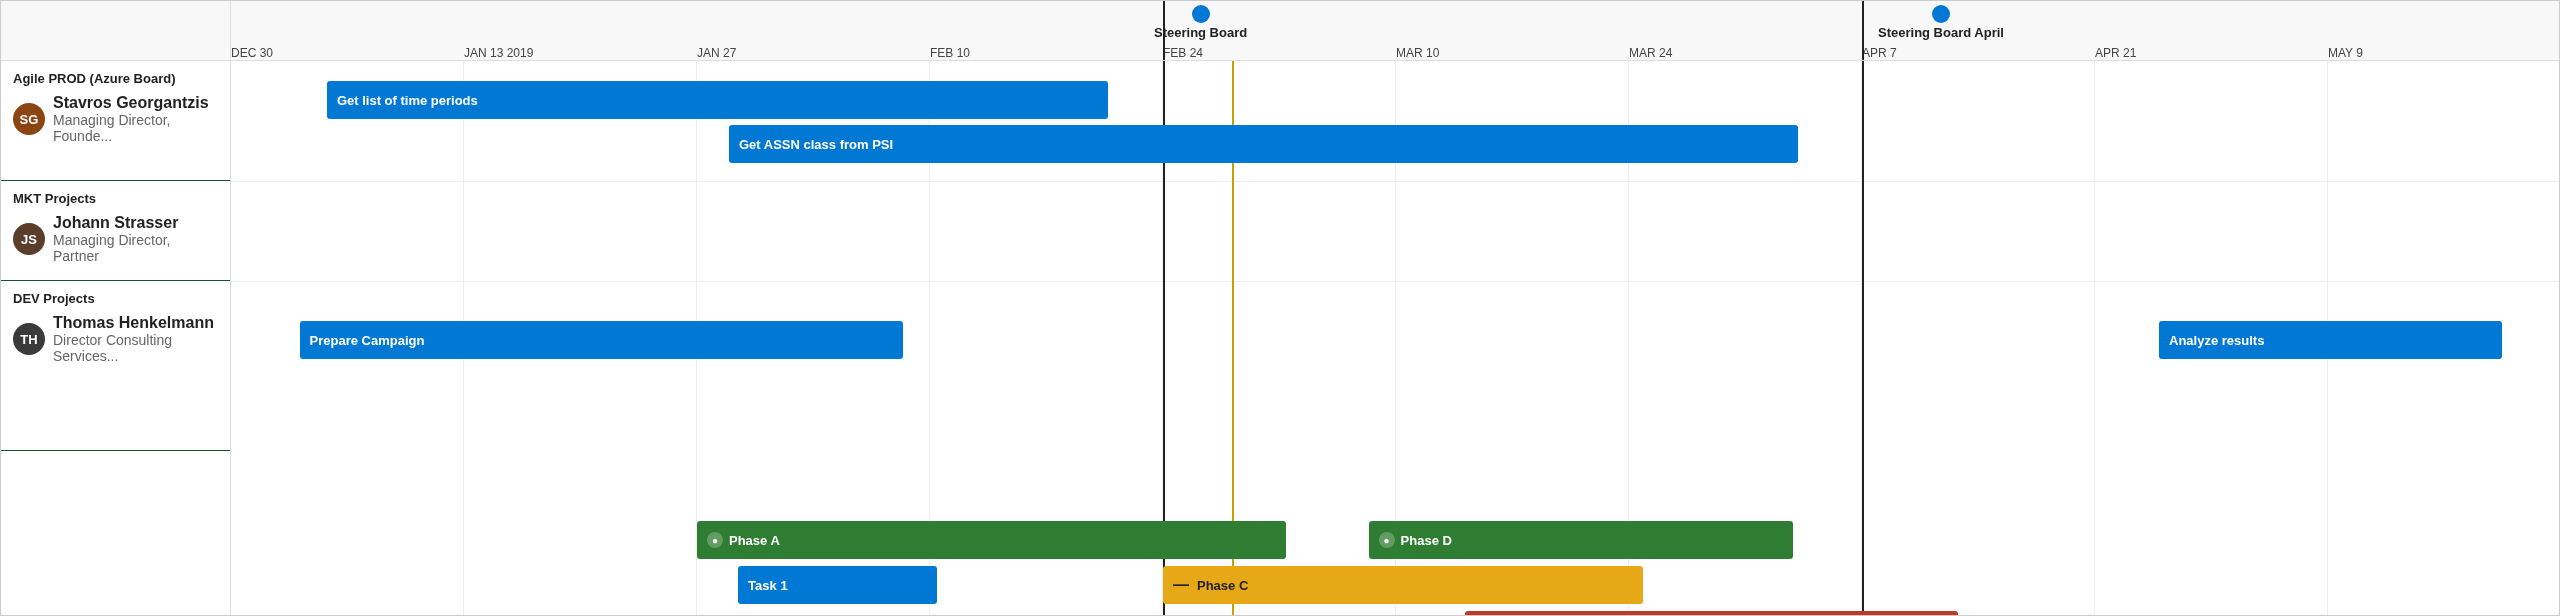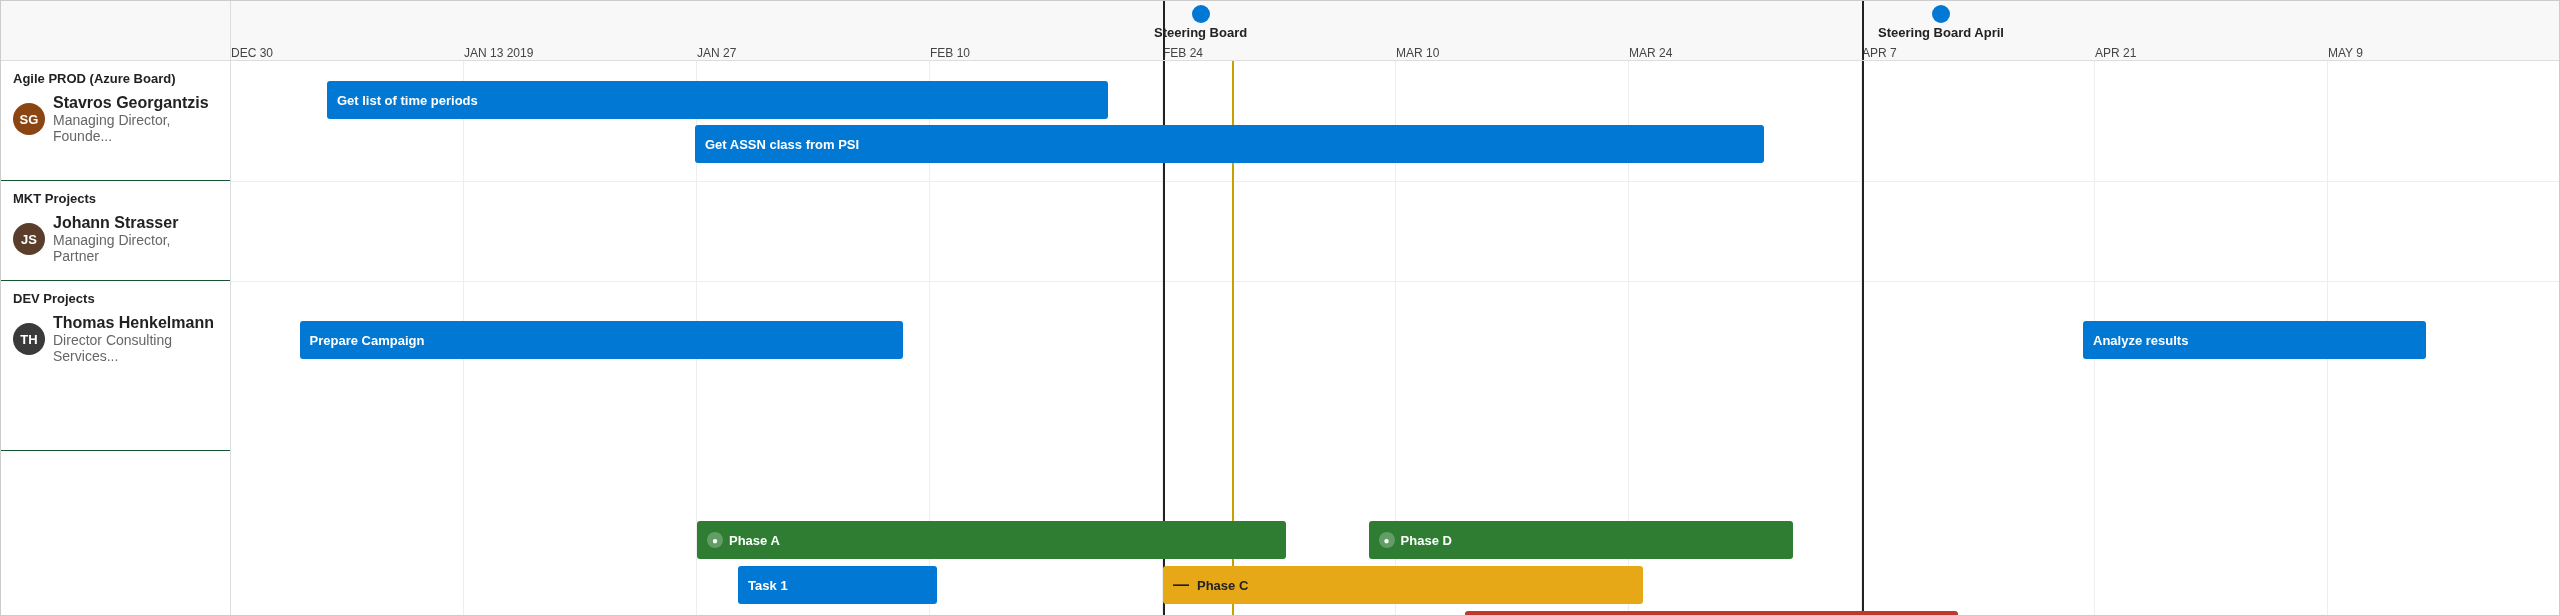--- a/index.html
+++ b/index.html
@@ -284,27 +284,27 @@
         <div class="gantt-col-bg" style="left: 1864px; width: 233px;"></div>
         <div class="gantt-col-bg" style="left: 2097px; width: 233px;"></div>
         <div style="position: absolute; left: 0px; right: 0px; top: 120px; height: 1px; background: rgb(238, 238, 238); z-index: 4;"></div>
         <div style="position: absolute; left: 0px; right: 0px; top: 220px; height: 1px; background: rgb(238, 238, 238); z-index: 4;"></div>
         <div class="today-line" style="left: 1000.53px;"></div>
         <div style="position: absolute; left: 932px; top: 0px; bottom: 0px; width: 2px; background: rgb(34, 34, 34); z-index: 5;"></div>
         <div style="position: absolute; left: 1631px; top: 0px; bottom: 0px; width: 2px; background: rgb(34, 34, 34); z-index: 5;"></div>
         <div class="bar bar-blue" style="left: 95.9412px; width: 781.235px; top: 20px;">
           <span>Get list of time periods</span>
         </div>
-        <div class="bar bar-blue" style="left: 464px; width: 1069.06px; top: 64px;">
+        <div class="bar bar-blue" style="left: 498px; width: 1069.06px; top: 64px;">
           <span>Get ASSN class from PSI</span>
         </div>
         <div class="bar bar-blue" style="left: 68.5294px; width: 603.059px; top: 260px;">
           <span>Prepare Campaign</span>
         </div>
-        <div class="bar bar-blue" style="left: 1852px; width: 342.647px; top: 260px;">
+        <div class="bar bar-blue" style="left: 1928px; width: 342.647px; top: 260px;">
           <span>Analyze results</span>
         </div>
         <div class="bar bar-green" style="left: 466px; width: 589.353px; top: 460px;">
           <span class="bar-icon">●</span>
           <span>Phase A</span>
         </div>
         <div class="bar bar-green" style="left: 1137.59px; width: 424.882px; top: 460px;">
           <span class="bar-icon">●</span>
           <span>Phase D</span>
         </div>

